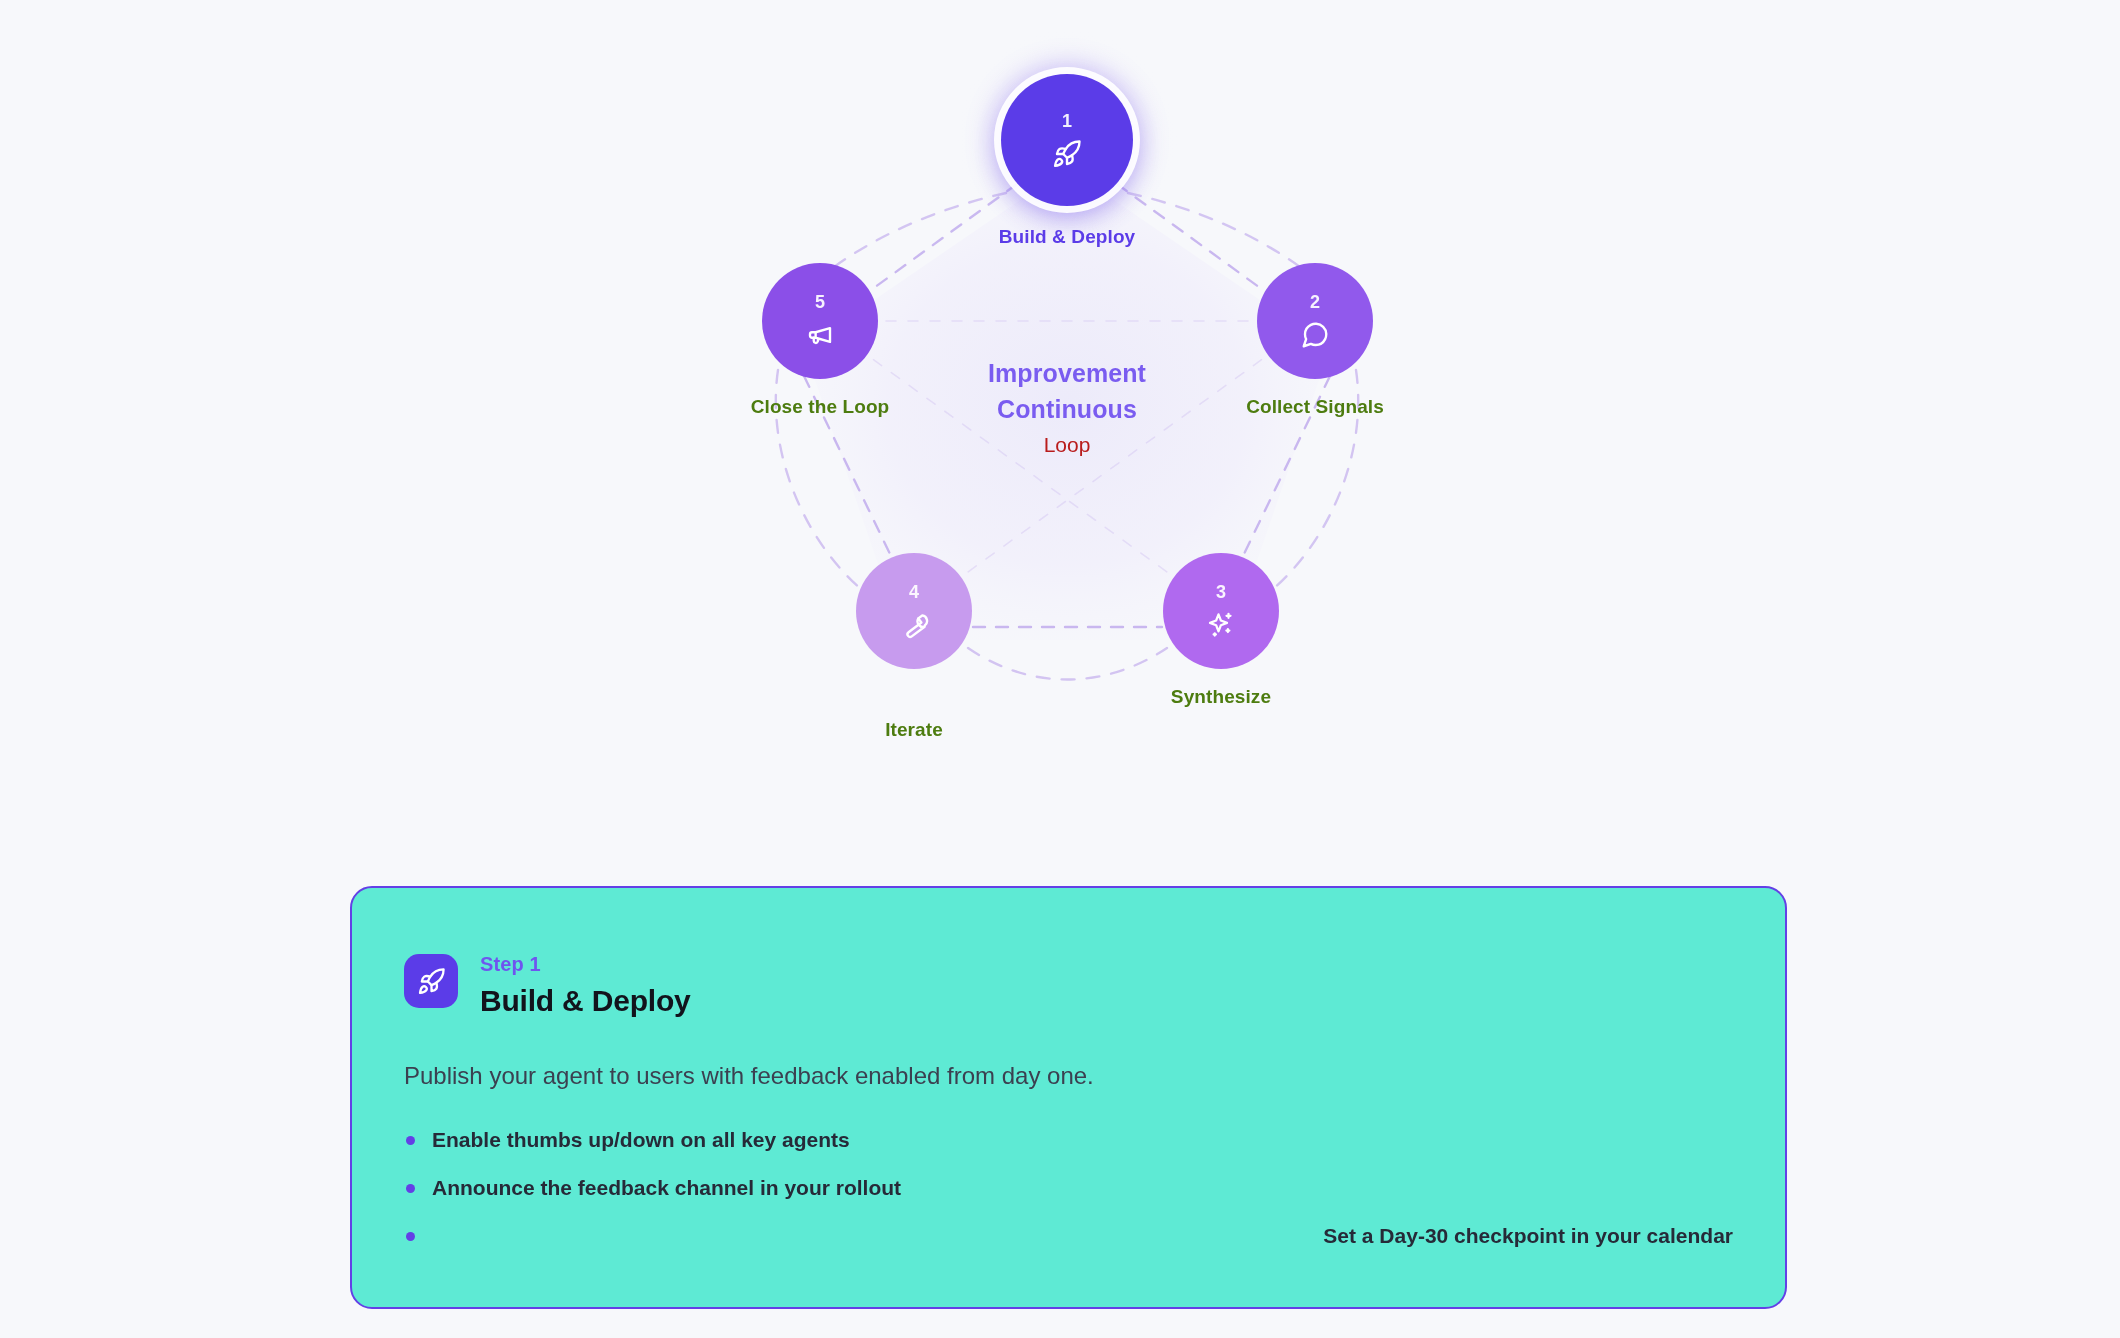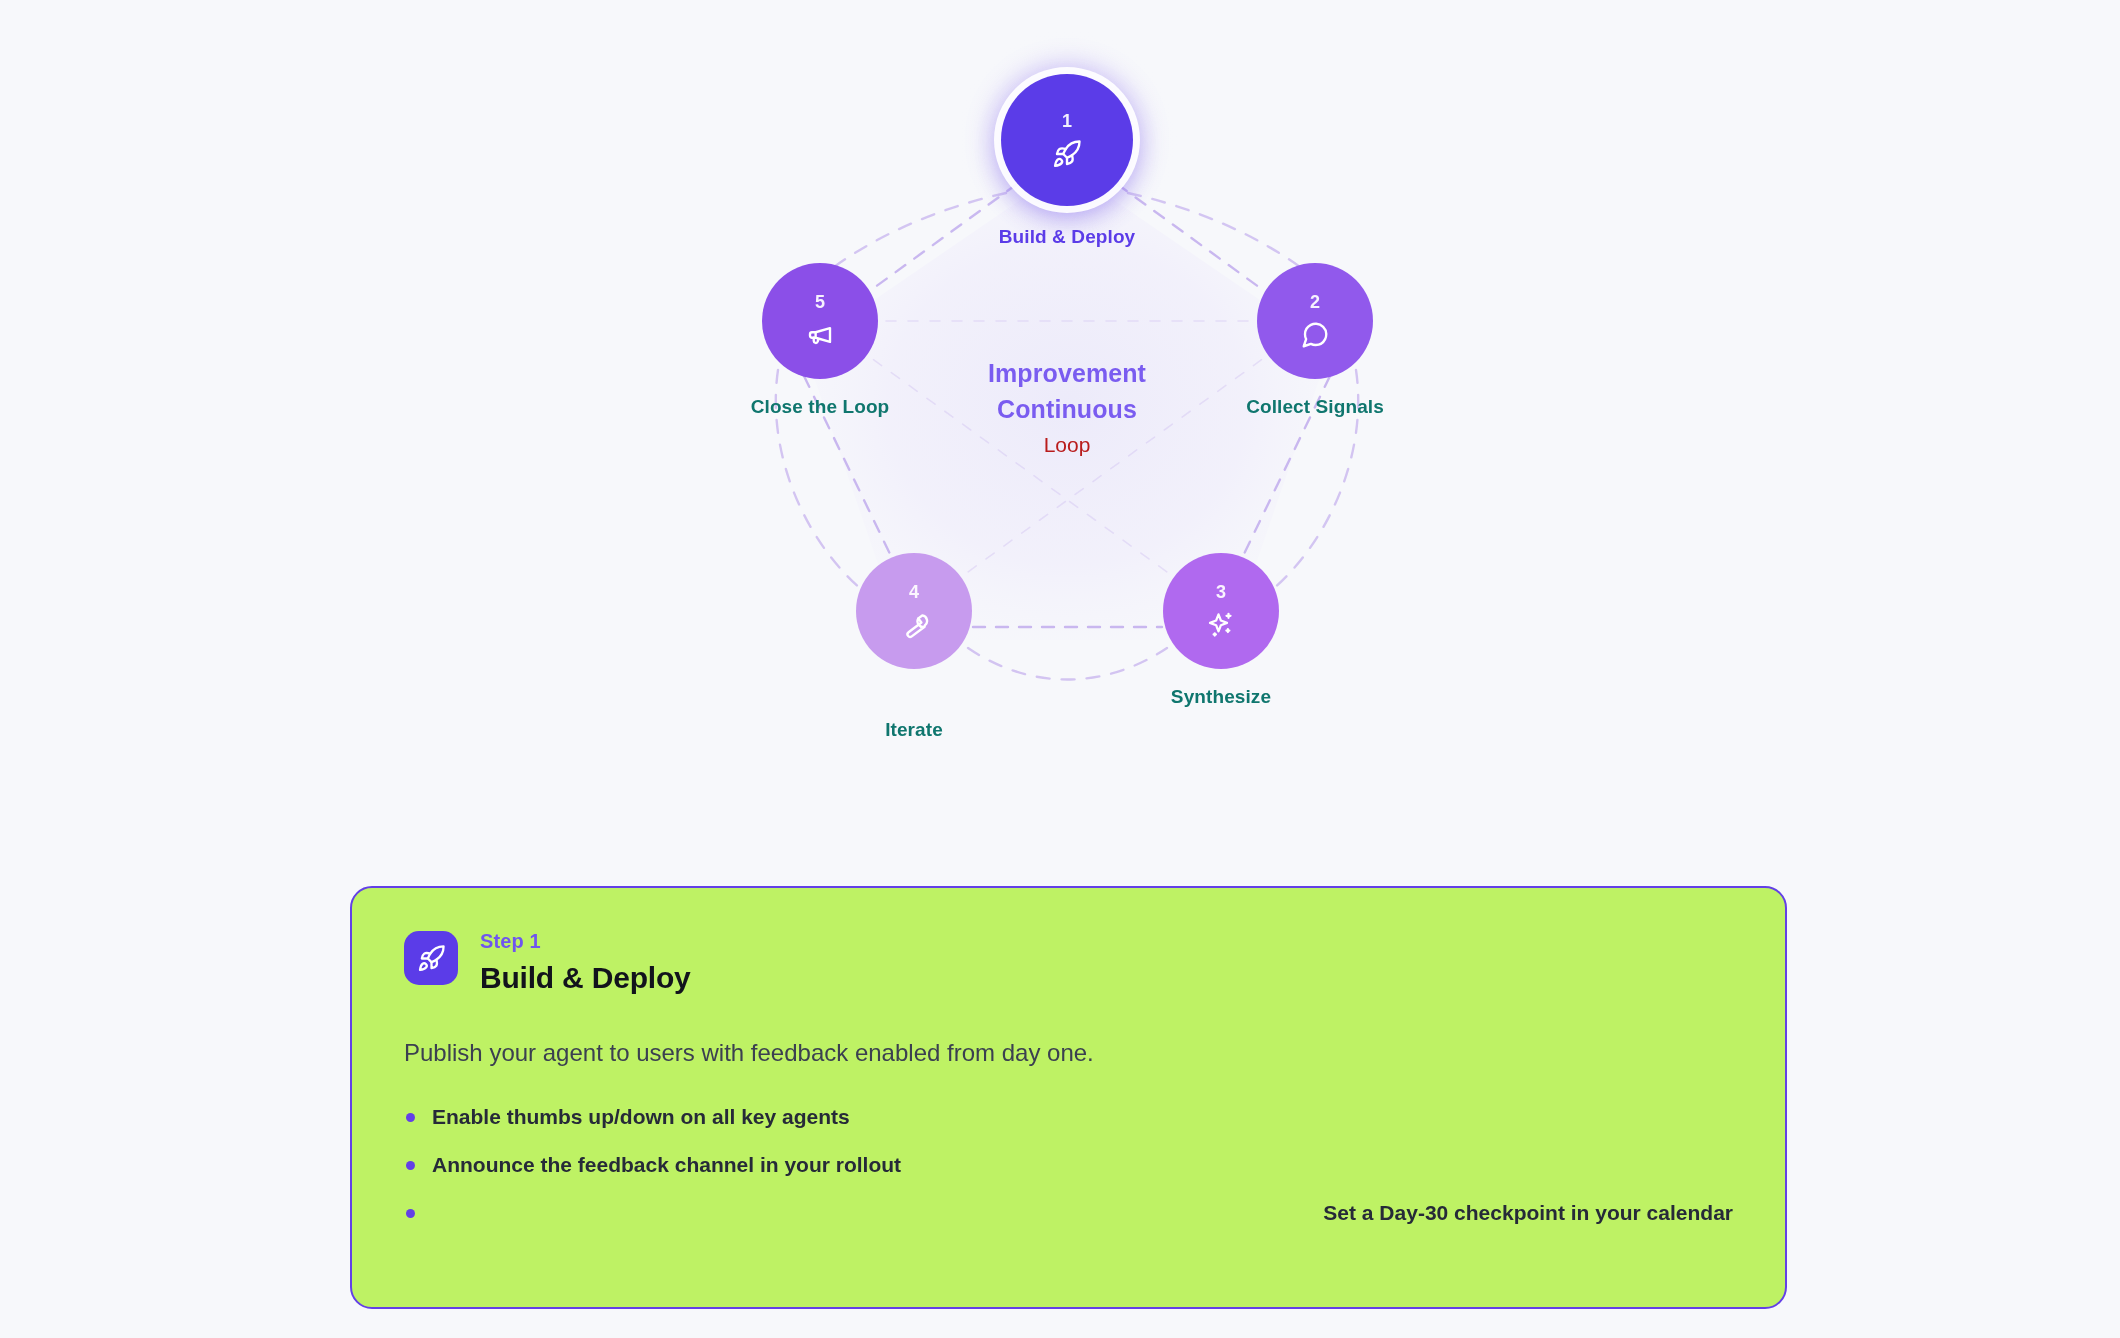--- a/index.html
+++ b/index.html
@@ -98,36 +98,36 @@
   }
   .node-icon svg { display: block; width: 100%; height: 100%; }
 
   .node-label {
     position: absolute;
     left: 50%;
     transform: translateX(-50%);
     white-space: nowrap;
     font-size: 19px;
     font-weight: 700;
-    color: #0f766e;
+    color: #4d7c0f;
     letter-spacing: 0.1px;
   }
   .node-label.active-label { color: #5b3ce8; }
 
   
   #detail-card {
     position: absolute;
     left: 350px;
     top: 886px;
     width: 1437px;
     height: 423px;
-    background: #bef264;
+    background: #5eead4;
     border: 2.5px solid #6340e6;
     border-radius: 22px;
-    padding: 40px 52px 40px 52px;
+    padding: 63px 52px 40px 52px;
   }
 
   .card-head {
     display: flex;
     align-items: flex-start;
     gap: 22px;
   }
   .card-badge {
     width: 54px;
     height: 54px;

